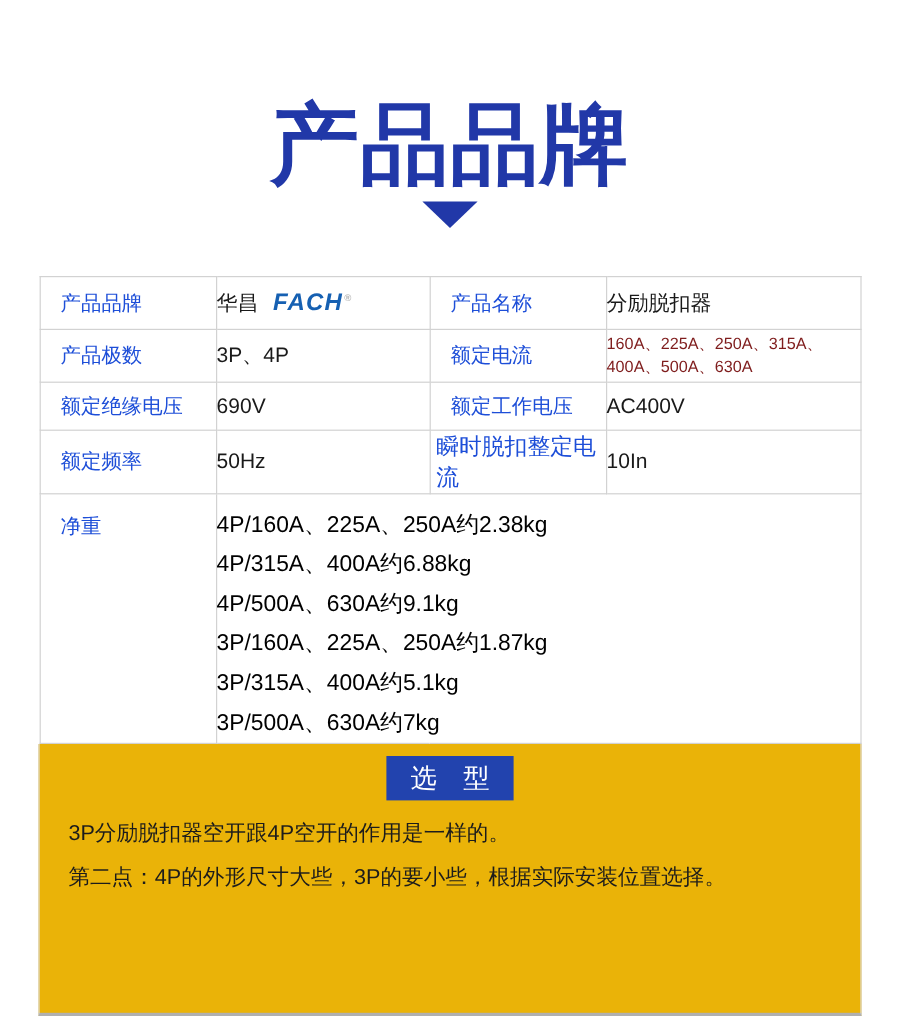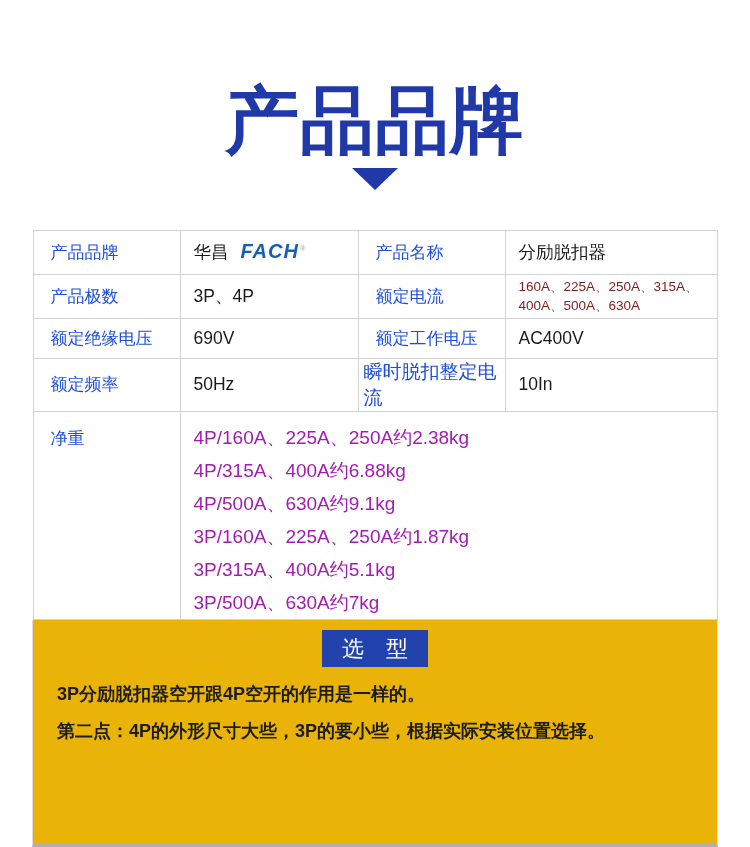--- a/index.html
+++ b/index.html
@@ -35,38 +35,38 @@
     table-layout: fixed;
     width: 684px;
     margin: 40px auto 0 auto;
   }
   table.spec td {
     border: 1px solid #d2d2d2;
     vertical-align: middle;
     background: #ffffff;
   }
   td.lbl { font-size: 17px; color: #1d4ed8; padding-left: 17px; }
-  td.val { font-size: 17.5px; color: #1a1a1a; padding-left: 13px; }
+  td.val { font-size: 17.5px; color: #1a1a1a; }
   tr.r1 td, tr.r2 td { height: 44px; }
   tr.r3 td, tr.r4 td { height: 40px; }
   td.small-lbl { font-size: 19px; padding-left: 5px; }
   td.small-val div { font-size: 13.5px; line-height: 19px; color: #7f1d1d; }
   .brand-cell span.cn { margin-right: 12px; }
   .logo {
     color: #1660b2;
     font-weight: 900;
     font-style: italic;
     font-size: 20px;
     letter-spacing: 1px;
   }
   .logo sup { font-size: 8px; color: #b5b5b5; font-style: normal; margin-left: 1px; }
   tr.weight td { height: 196px; vertical-align: top; }
   tr.weight td.lbl { padding-top: 15px; }
   tr.weight td.val { padding-top: 9px; }
-  tr.weight td.val div { font-size: 19px; line-height: 33px; color: #a21caf; }
+  tr.weight td.val div { font-size: 19px; line-height: 33px; color: #000000; }
   
   .selection {
     width: 686px;
     margin: 0 auto;
     background: #eab308;
     border: 1px solid #dcdcdc;
     border-top: none;
     border-bottom: 3px solid #b0b0b0;
     height: 227px;
     padding: 10px 0 0 0;
@@ -74,21 +74,21 @@
   .badge {
     width: 106px;
     height: 37px;
     margin: 0 auto;
     background: #2243ae;
     color: #ffffff;
     font-size: 22px;
     text-align: center;
     line-height: 37px;
   }
-  .selection .text-wrap { padding: 9px 24px 0 24px; font-weight: bold; }
+  .selection .text-wrap { padding: 9px 24px 0 24px; }
   .selection p {
     width: 610px;
     font-size: 18px;
     line-height: 37px;
     color: #1c1c1c;
   }
 </style>
 </head>
 <body>
 

